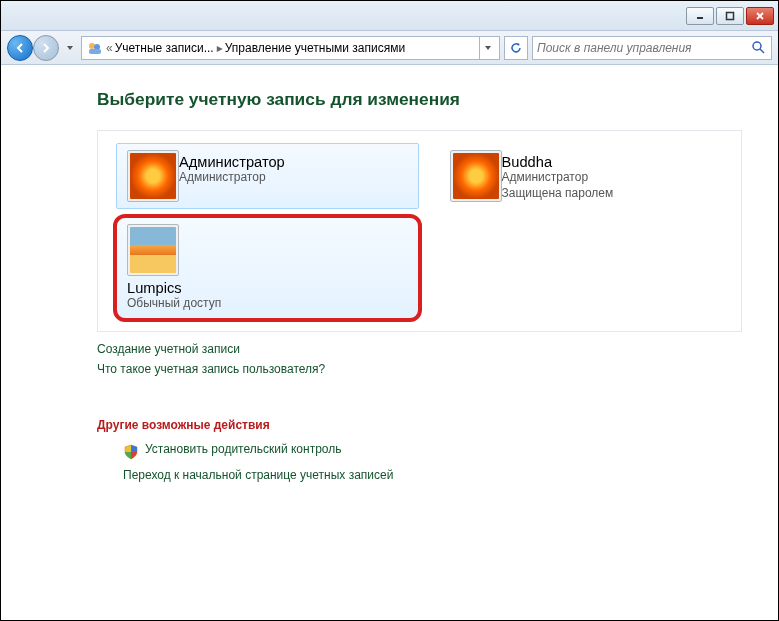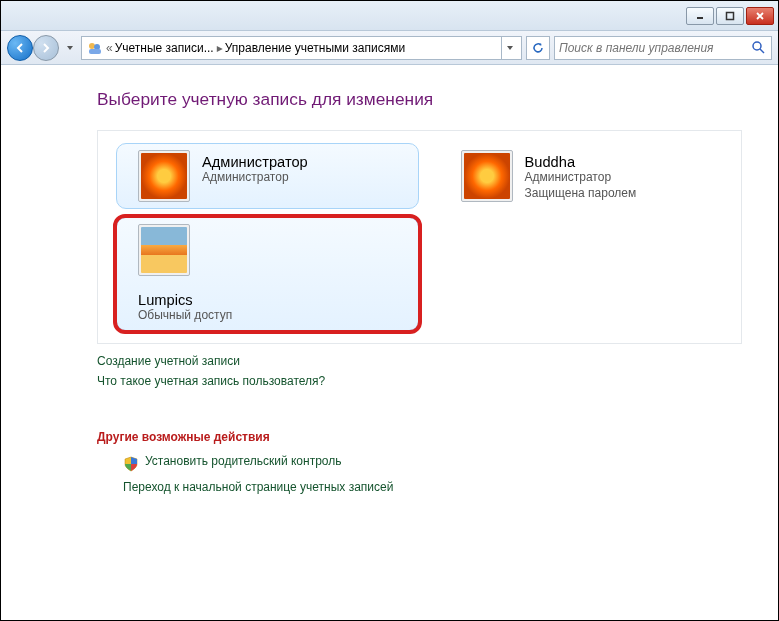--- a/index.html
+++ b/index.html
@@ -17,30 +17,30 @@
 .nav-arr { width: 26px; height: 26px; border-radius: 50%; background: radial-gradient(circle at 30% 30%, #6bb8f4, #1570c8); border: 1px solid #0d5ca8; display: flex; align-items: center; justify-content: center; color: #fff; cursor: default; }
 .nav-arr.fwd { background: radial-gradient(circle at 30% 30%, #d0e0f0, #a8c0d8); border-color: #8898a8; }
 .nav-drop { width: 14px; height: 24px; display: flex; align-items: center; justify-content: center; }
 .breadcrumb { flex: 1; height: 24px; background: #fff; border: 1px solid #a8b8c8; display: flex; align-items: center; padding: 0 4px; gap: 2px; overflow: hidden; }
 .bc-icon { width: 18px; height: 18px; display: flex; align-items: center; justify-content: center; }
 .bc-ll { color: #666; }
 .bc-seg { display: flex; align-items: center; gap: 3px; white-space: nowrap; cursor: default; }
 .bc-sep { color: #666; }
 .bc-drop { width: 16px; height: 22px; border-left: 1px solid #a8b8c8; display: flex; align-items: center; justify-content: center; margin-left: auto; }
 .refresh-btn { width: 24px; height: 24px; border: 1px solid #a8b8c8; background: #fff; display: flex; align-items: center; justify-content: center; }
-.searchbox { width: 218px; height: 24px; background: #fff; border: 1px solid #a8b8c8; display: flex; align-items: center; padding: 0 4px; }
+.searchbox { width: 240px; height: 24px; background: #fff; border: 1px solid #a8b8c8; display: flex; align-items: center; padding: 0 4px; }
 .searchbox input { flex: 1; border: none; outline: none; font-style: italic; color: #888; font-size: 12px; }
 .searchbox .sicon { width: 16px; height: 16px; color: #3060c0; }
 
 
 .content { padding: 24px 36px 20px 96px; }
-h1.page-title { font-size: 13pt; font-weight: normal; color: #701a75; margin-bottom: 20px; }
+h1.page-title { font-size: 13pt; font-weight: bold; color: #14532d; margin-bottom: 20px; }
 
 .accounts-grid { border: 1px solid #e4e8ec; padding: 12px 0 12px 18px; display: grid; grid-template-columns: 1fr 1fr; gap: 8px 20px; margin-bottom: 10px; }
-.account { display: flex; align-items: flex-start; gap: 12px; padding: 6px 21px; cursor: default; border: 1px solid transparent; border-radius: 10px; position: relative; }
+.account { display: flex; align-items: flex-start; padding: 6px 10px; cursor: default; border: 1px solid transparent; border-radius: 2px; position: relative; }
 .account.sel { background: linear-gradient(#f4faff, #e4f2ff); border: 1px solid #a8d4f8; }
 .highlight { position: absolute; inset: -4px; border: 4px solid #d82020; border-radius: 12px; pointer-events: none; }
 .avatar { width: 52px; height: 52px; border: 1px solid #b0b8c0; background: #f0f0f0; padding: 2px; border-radius: 2px; }
 .avatar-inner { width: 100%; height: 100%; border-radius: 1px; }
 .av-flower { background: radial-gradient(circle at 50% 50%, #ffcc40 20%, #ff6800 45%, #cc4400 70%); }
 .av-stairs { background: linear-gradient(180deg, #88b8d8 40%, #f8a840 40%, #e87820 60%, #f8c860 60%); }
 .av-suitcase { background: linear-gradient(180deg, #d0ccc0 30%, #c88040 30%, #a06030 90%); }
 .acc-info { padding-top: 4px; }
 .acc-name { font-size: 11pt; color: #000; }
 .acc-line { font-size: 9pt; color: #555; line-height: 1.3; }

